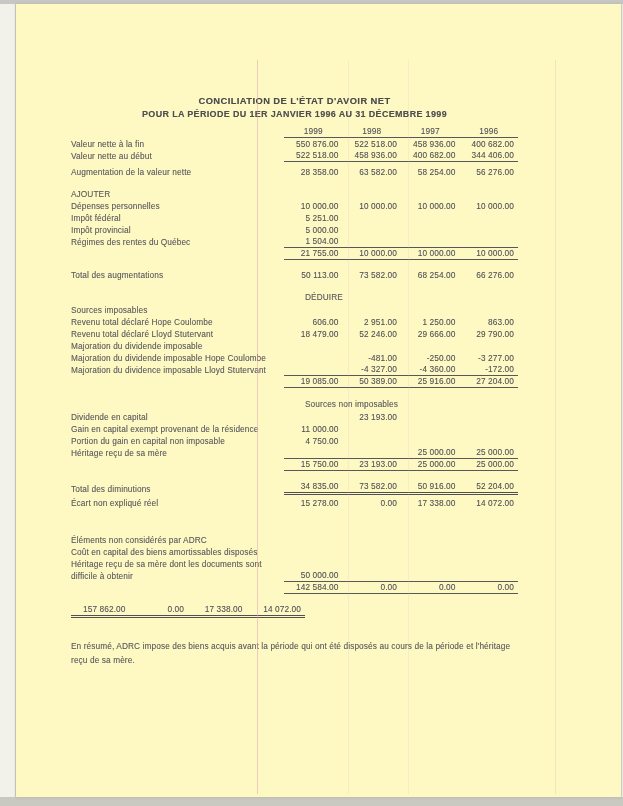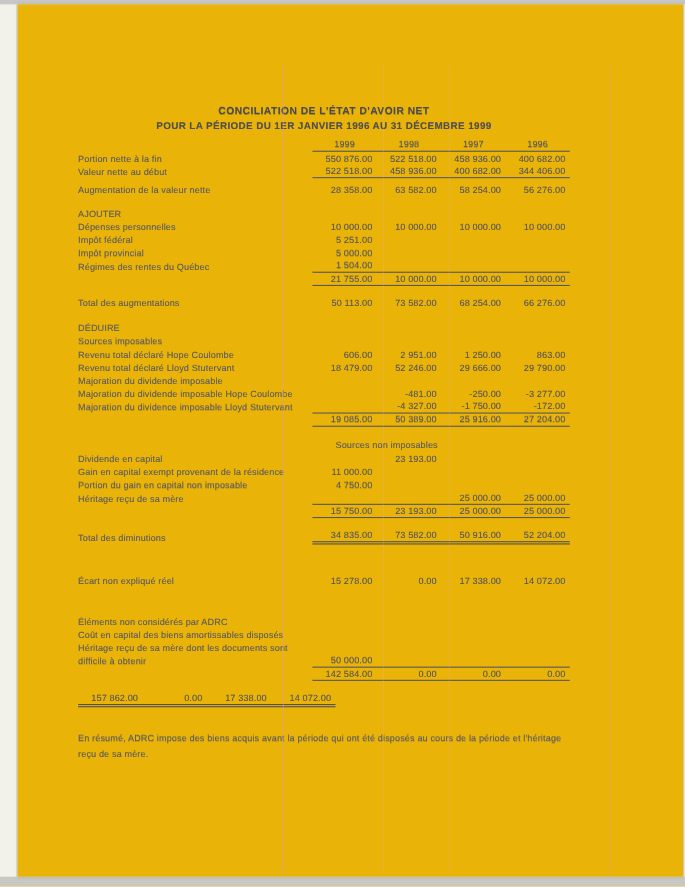--- a/index.html
+++ b/index.html
@@ -9,21 +9,21 @@
     overflow: hidden;
     font-family: "Liberation Sans", sans-serif;
     position: relative;
   }
   .canvas { position: absolute; inset: 0; background: #f2f1ea; }
 
   
   .paper {
     position: absolute;
     left: 16px; top: 4px; right: 2px; bottom: 9px;
-    background: #eab308;
+    background: #fef9c3;
     box-shadow: 0 0 3px rgba(120,118,108,0.25);
   }
   .edge-top    { position: absolute; left: 0; top: 0; width: 100%; height: 4px; background: #c7c7c5; }
   .edge-bottom { position: absolute; left: 0; bottom: 0; width: 100%; height: 9px; background: #c9c8c1; }
   .edge-left   { position: absolute; left: 15px; top: 4px; bottom: 9px; width: 1px; background: rgba(170,168,158,0.55); }
   .edge-right  { position: absolute; right: 1px; top: 4px; bottom: 9px; width: 1px; background: rgba(190,188,178,0.6); }
 
   
   .fold { position: absolute; top: 60px; bottom: 12px; width: 1px; pointer-events: none; }
   .fold.f1 { left: 257px; background: rgba(224,160,180,0.50); }
@@ -102,21 +102,21 @@
           <div class="row years">
             <div class="lbl"></div>
             <div class="nums rule-single">
               <div class="cell">1999</div>
               <div class="cell">1998</div>
               <div class="cell">1997</div>
               <div class="cell">1996</div>
             </div>
           </div>
           <div class="row">
-            <div class="lbl">Portion nette à la fin</div>
+            <div class="lbl">Valeur nette à la fin</div>
             <div class="nums">
               <div class="cell">550 876.00</div>
               <div class="cell">522 518.00</div>
               <div class="cell">458 936.00</div>
               <div class="cell">400 682.00</div>
             </div>
           </div>
           <div class="row">
             <div class="lbl">Valeur nette au début</div>
             <div class="nums rule-single">
@@ -191,21 +191,21 @@
           </div>
           <div class="row" style="margin-top: 9px;">
             <div class="lbl">Total des augmentations</div>
             <div class="nums">
               <div class="cell">50 113.00</div>
               <div class="cell">73 582.00</div>
               <div class="cell">68 254.00</div>
               <div class="cell">66 276.00</div>
             </div>
           </div>
-          <div class="row section" style="margin-top: 11px;">
+          <div class="row section" style="margin-top: 11px; flex-direction: column;">
             <div class="lbl">DÉDUIRE</div>
             <div class="nums">
               <div class="cell"></div>
               <div class="cell"></div>
               <div class="cell"></div>
               <div class="cell"></div>
             </div>
           </div>
           <div class="row">
             <div class="lbl">Sources imposables</div>
@@ -250,21 +250,21 @@
               <div class="cell">-481.00</div>
               <div class="cell">-250.00</div>
               <div class="cell">-3 277.00</div>
             </div>
           </div>
           <div class="row">
             <div class="lbl">Majoration du dividence imposable Lloyd Stutervant</div>
             <div class="nums rule-single">
               <div class="cell"></div>
               <div class="cell">-4 327.00</div>
-              <div class="cell">-1 750.00</div>
+              <div class="cell">-4 360.00</div>
               <div class="cell">-172.00</div>
             </div>
           </div>
           <div class="row subtotal">
             <div class="lbl"></div>
             <div class="nums rule-single">
               <div class="cell">19 085.00</div>
               <div class="cell">50 389.00</div>
               <div class="cell">25 916.00</div>
               <div class="cell">27 204.00</div>
@@ -326,21 +326,21 @@
           </div>
           <div class="row" style="margin-top: 12px;">
             <div class="lbl">Total des diminutions</div>
             <div class="nums rule-double">
               <div class="cell">34 835.00</div>
               <div class="cell">73 582.00</div>
               <div class="cell">50 916.00</div>
               <div class="cell">52 204.00</div>
             </div>
           </div>
-          <div class="row" style="margin-top: 27px; align-items: center;">
+          <div class="row" style="margin-top: 2px; align-items: center;">
             <div class="lbl">Écart non expliqué réel</div>
             <div class="nums">
               <div class="cell">15 278.00</div>
               <div class="cell">0.00</div>
               <div class="cell">17 338.00</div>
               <div class="cell">14 072.00</div>
             </div>
           </div>
           <div class="row" style="margin-top: 25px;">
             <div class="lbl">Éléments non considérés par ADRC</div>

